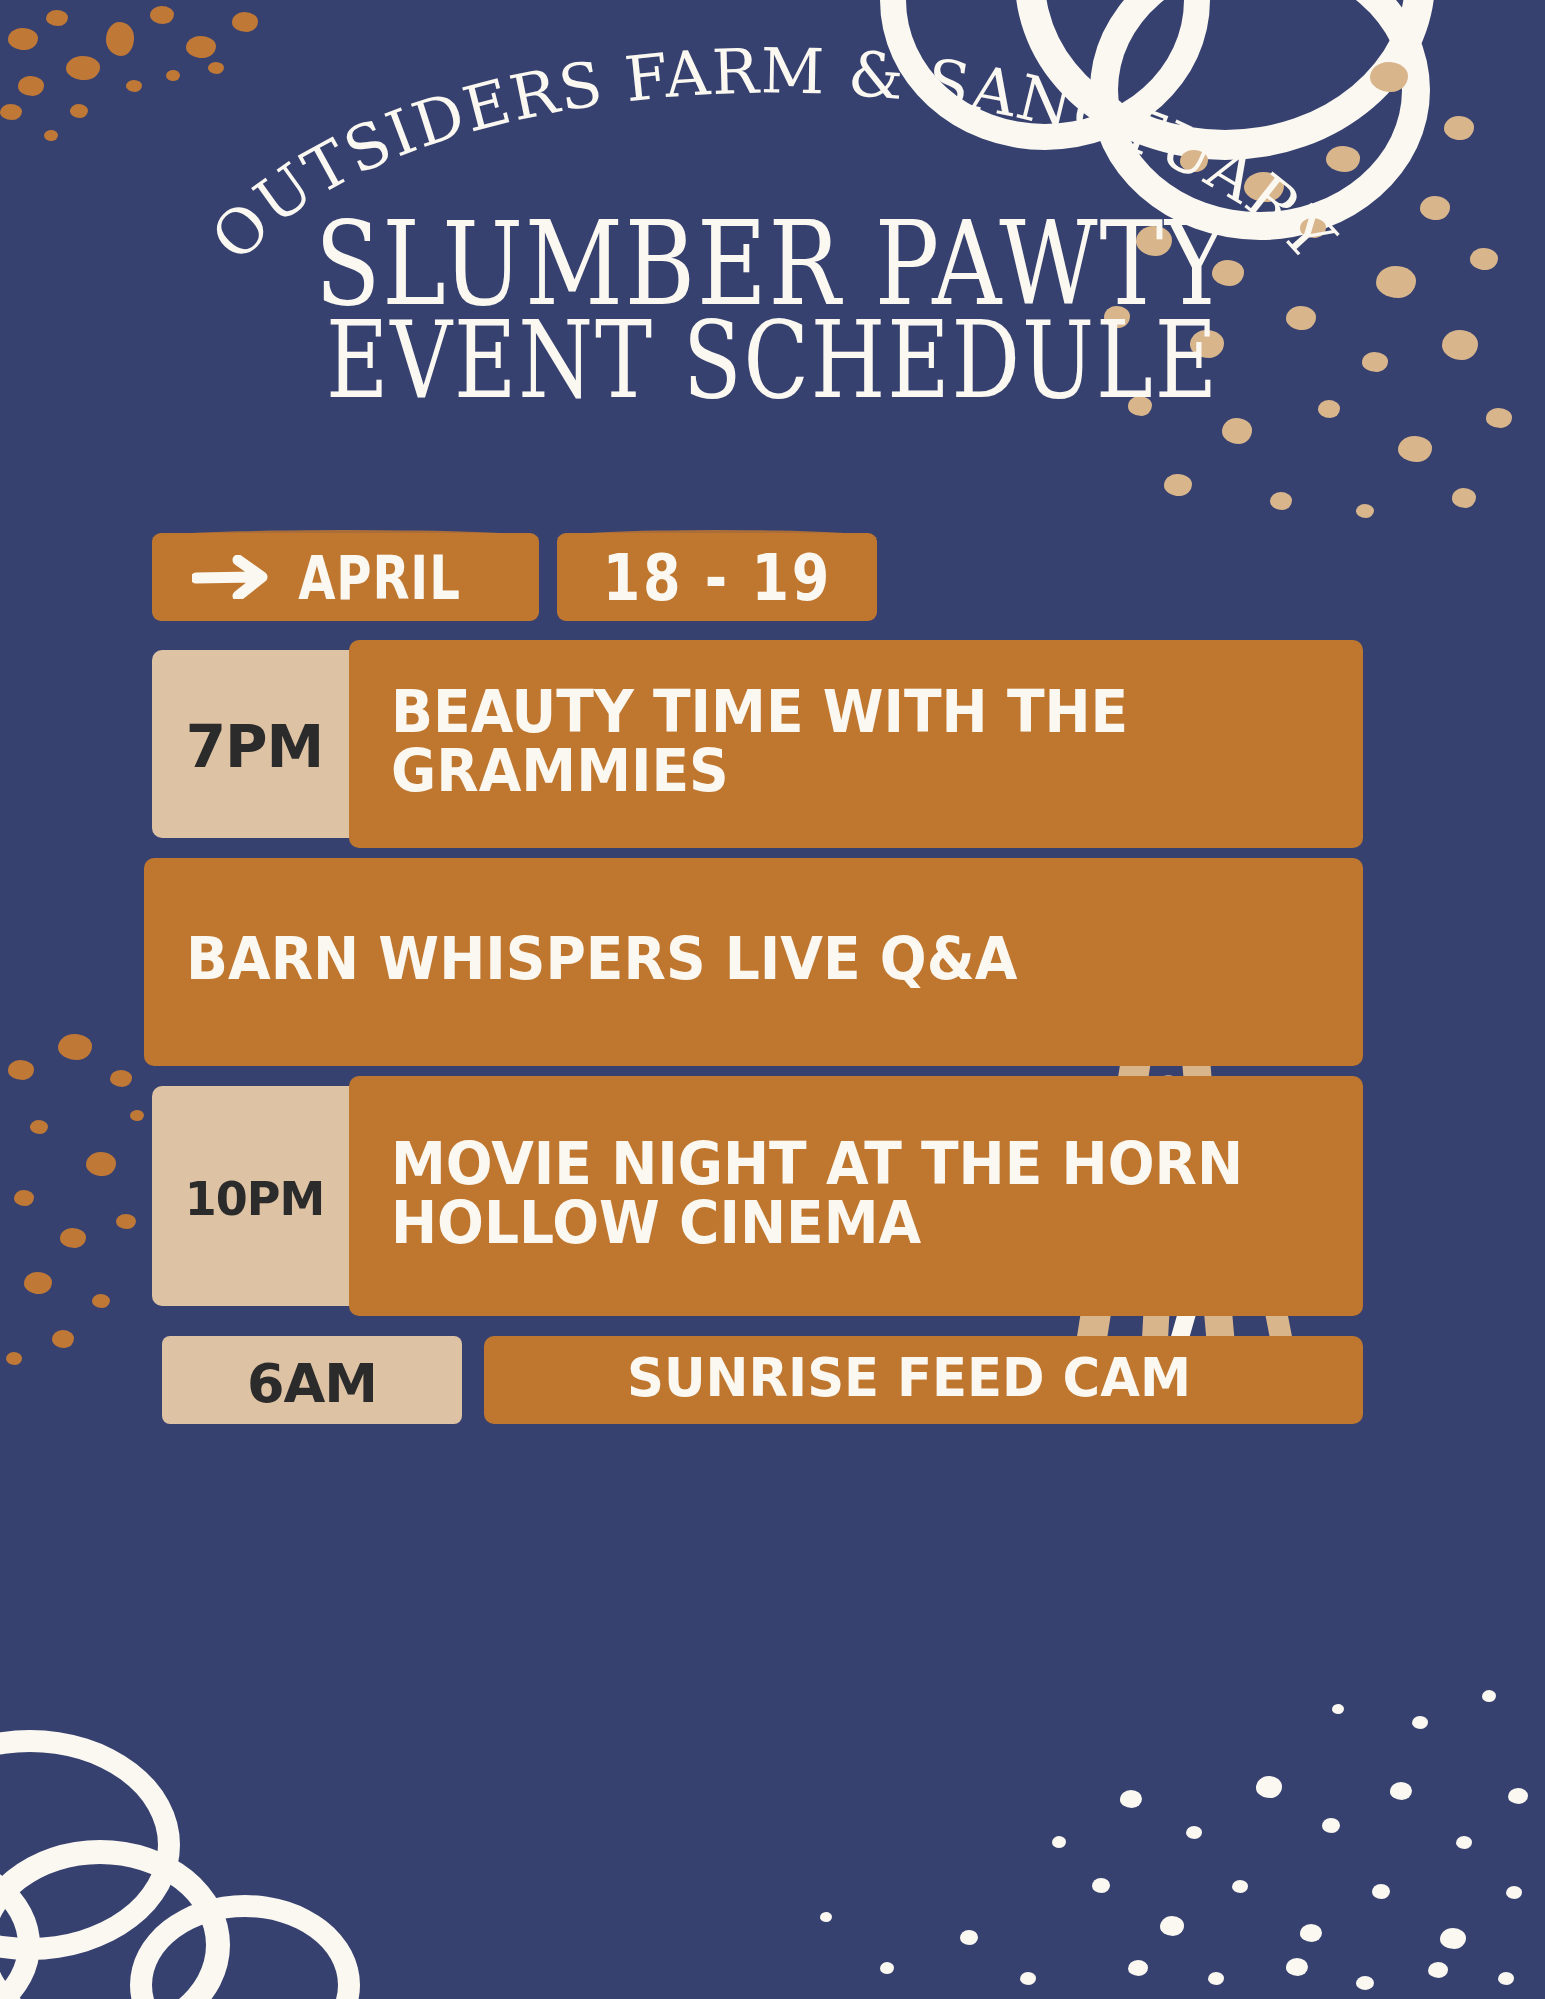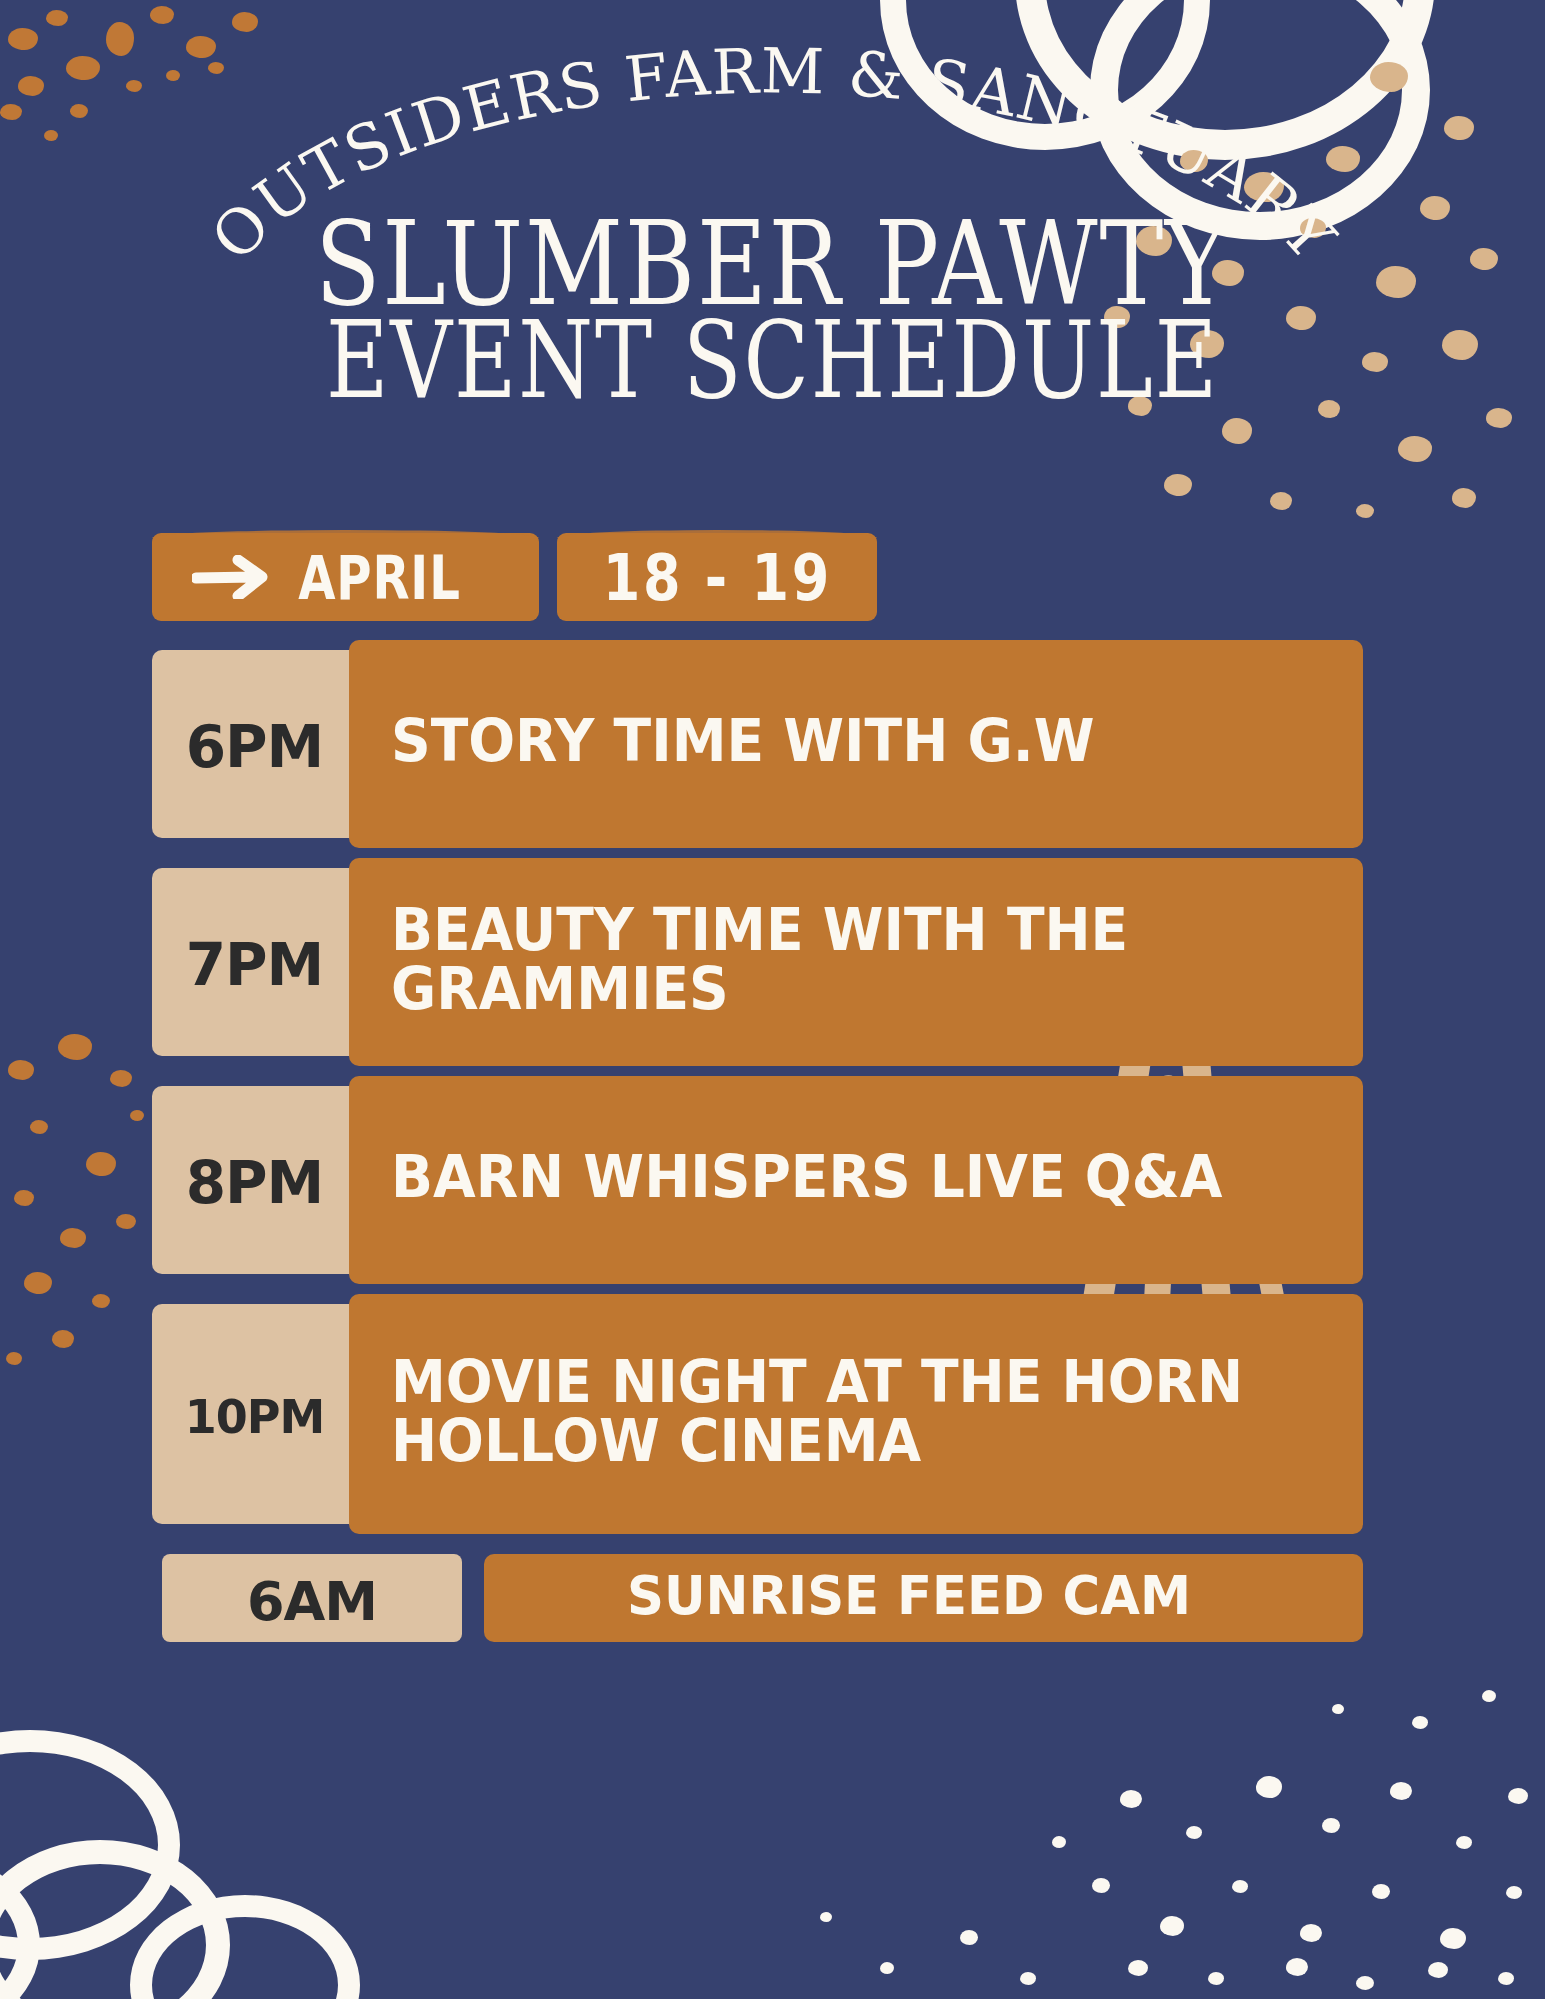--- a/index.html
+++ b/index.html
@@ -390,36 +390,29 @@
       <div id="month-label">APRIL</div>
     </div>
 
     <div class="chip" id="date-days">
       <span>18 - 19</span>
     </div>
   </div>
 
   <div id="schedule">
 
-    <div class="row" style="height:188px;">
-      <div class="time-chip">6PM</div>
-      <div class="event-chip">
-        <div class="event-text">STORY TIME WITH G.W</div>
-      </div>
-    </div>
 
     <div class="row" style="height:188px;">
       <div class="time-chip">7PM</div>
       <div class="event-chip">
         <div class="event-text">BEAUTY TIME WITH THE GRAMMIES</div>
       </div>
     </div>
 
     <div class="row" style="height:188px;">
-      <div class="time-chip">8PM</div>
       <div class="event-chip">
         <div class="event-text">BARN WHISPERS LIVE Q&amp;A</div>
       </div>
     </div>
 
     <div class="row" style="height:220px;">
       <div class="time-chip" style="font-size:46px;">10PM</div>
       <div class="event-chip">
         <div class="event-text">MOVIE NIGHT AT THE HORN HOLLOW CINEMA</div>
       </div>

